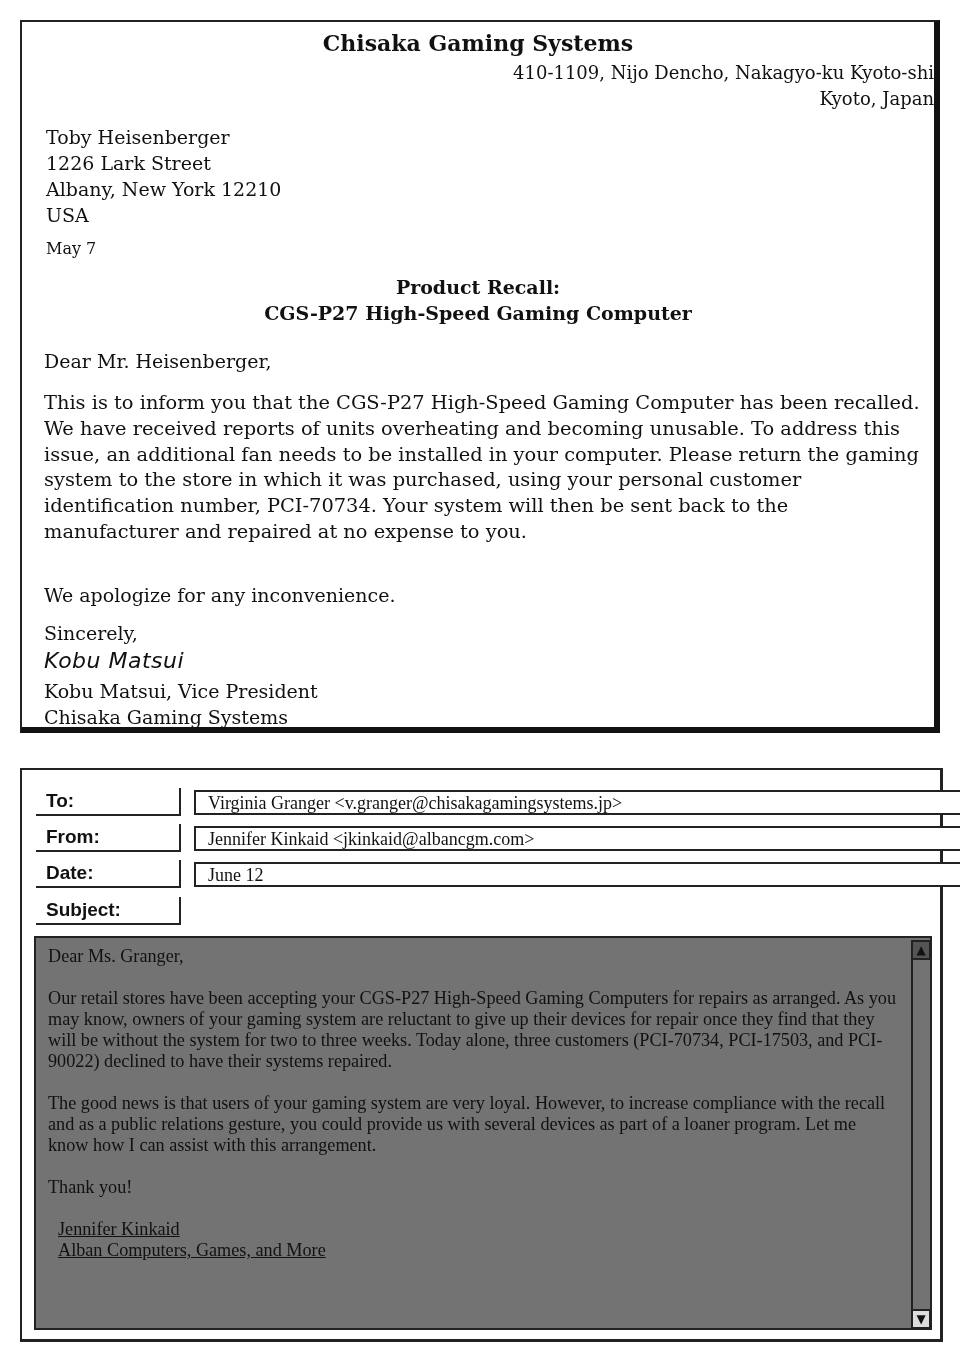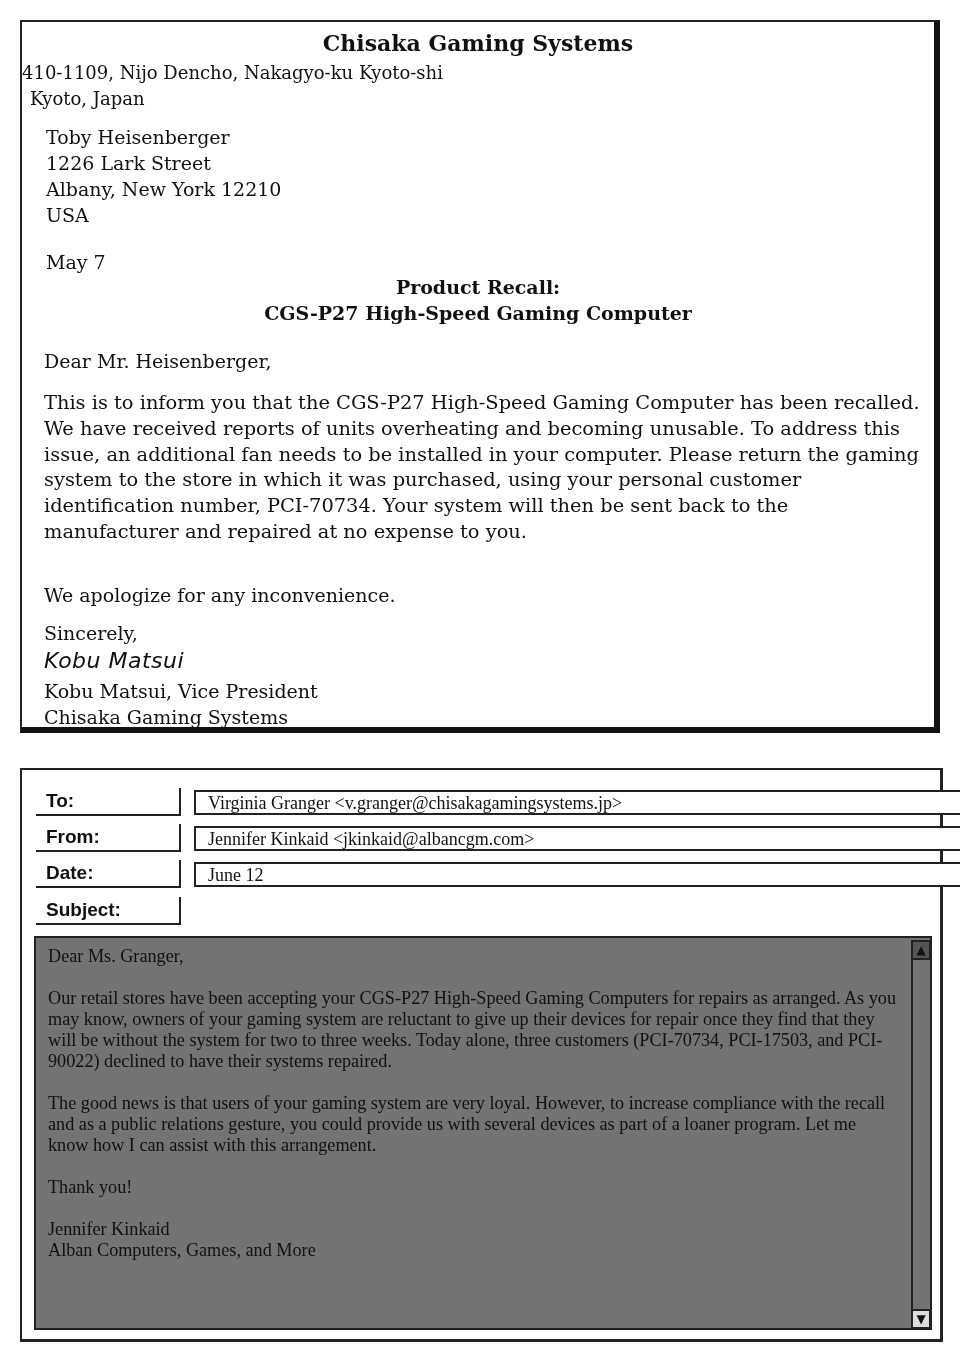--- a/index.html
+++ b/index.html
@@ -7,27 +7,27 @@
 
   
   .letter {
     position:absolute; left:20px; top:20px; width:920px; height:713px;
     border:2px solid #222; border-right:6px solid #111; border-bottom:6px solid #111;
     box-sizing:border-box;
     font-family:"DejaVu Serif", serif;
   }
   .lh-company { position:absolute; left:0; right:0; top:8px; text-align:center;
     font-family:"DejaVu Serif", serif; font-weight:bold; font-size:22px; }
-  .lh-addr { position:absolute; left:0; right:0; text-align:left; font-size:18px; }
+  .lh-addr { position:absolute; left:0; right:0; text-align:right; font-size:18px; }
   .lh-addr1 { top:40px; }
   .lh-addr2 { top:66px;padding-left:8px; }
 
   .recipient { position:absolute; left:24px; top:102px; font-size:19px; line-height:26px; }
   .recipient div { white-space:nowrap; }
-  .date { position:absolute; left:24px; top:229px; font-size:19px; }
+  .date { position:absolute; left:24px; top:217px; font-size:16px; }
 
   .subject { position:absolute; left:0; right:0; top:252px; text-align:center;
     font-weight:bold; font-size:19px; line-height:26px; }
 
   .salutation { position:absolute; left:22px; top:328px; font-size:19px; }
   .body-para { position:absolute; left:22px; top:368px; width:880px; font-size:19.4px;
     line-height:25.8px; }
   .apology { position:absolute; left:22px; top:562px; font-size:19px; }
   .closing { position:absolute; left:22px; top:600px; font-size:19px; }
   .signature { position:absolute; left:22px; top:626px; font-size:22px; font-style:italic;
@@ -56,21 +56,21 @@
   .row-from { top:54px; }
   .row-date { top:90px; }
   .row-subject { top:127px; }
 
   .msg-box {
     position:absolute; left:12px; top:166px; width:898px; height:394px;
     border:2px solid #222; box-sizing:border-box; background:#737373;
   }
   .msg-text { position:absolute; left:12px; top:8px; width:850px; font-size:18.2px; line-height:21px; }
   .msg-text p { margin:0 0 21px 0; }
-  .msg-text p.last { margin:0; }
+  .msg-text p.last { margin:10px;text-decoration:underline; }
 
   .scroll-up, .scroll-down {
     position:absolute; right:-1px; width:20px; height:20px; border:2px solid #222;
     box-sizing:border-box; background:#ddd; font-size:12px; line-height:16px;
     text-align:center; font-family:"DejaVu Sans", sans-serif;
   }
   .scroll-up { top:2px; background:#555; color:#111; }
   .scroll-down { bottom:-1px; }
   .scroll-track { position:absolute; right:-1px; top:22px; bottom:19px; width:20px;
     border-left:2px solid #222; box-sizing:border-box; }

